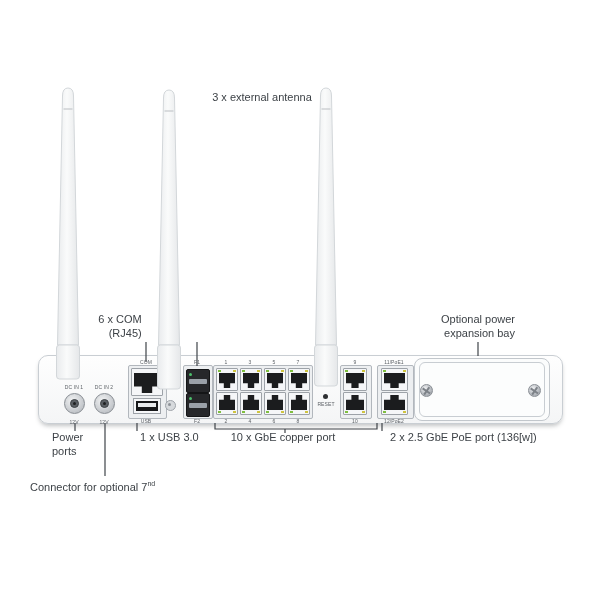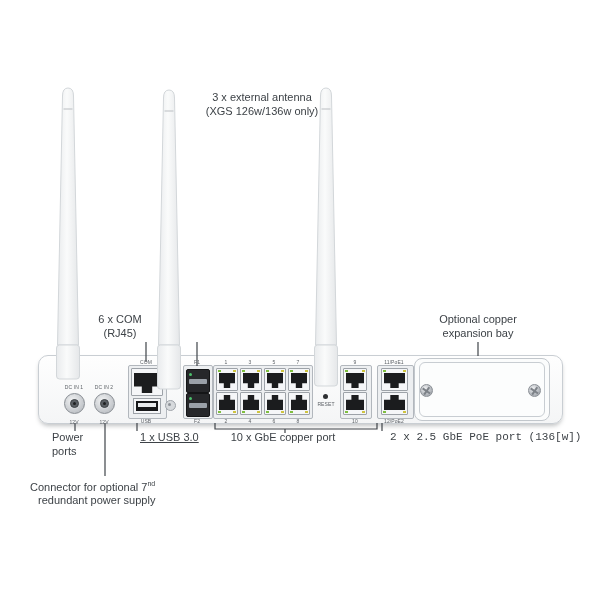--- a/index.html
+++ b/index.html
@@ -45,21 +45,21 @@
   .screw{position:absolute;width:11px;height:11px;border-radius:50%;border:1px solid #8a8f95;
       background:radial-gradient(circle at 38% 32%,#f0f1f3,#b9bdc2 55%,#989da3);}
   .screw::before,.screw::after{content:"";position:absolute;left:1px;right:1px;top:4.5px;height:1.5px;background:#7d8288;}
   .screw::before{transform:rotate(35deg);} .screw::after{transform:rotate(-55deg);}
   .vent{position:absolute;width:9px;height:9px;border-radius:50%;background:#d7dadd;border:1px solid #9fa4aa;}
   .vent::after{content:"";position:absolute;left:2px;top:2px;width:3px;height:3px;border-radius:50%;background:#8d9298;}
   .resetdot{position:absolute;width:5px;height:5px;border-radius:50%;background:#2e3033;}
 
   
   .lbl{position:absolute;font-size:11px;line-height:13.5px;color:#3d4247;white-space:nowrap;}
-  .lbl.c{transform:translateX(-50%);text-align:center;}
+  .lbl.c{transform:translateX(-50%);text-align:right;}
   .lbl sup{font-size:7px;}
   .tiny{position:absolute;font-size:5px;line-height:6px;color:#5e6368;transform:translateX(-50%);
         white-space:nowrap;letter-spacing:.1px;}
 </style>
 </head>
 <body>
 
 <div class="stage">
 
   <div class="chassis"></div>
@@ -214,45 +214,43 @@
   <span class="tiny" style="left:274px;top:418px;">6</span>
   <span class="tiny" style="left:298px;top:418px;">8</span>
   <span class="tiny" style="left:326px;top:401px;">RESET</span>
   <span class="tiny" style="left:355px;top:359px;">9</span>
   <span class="tiny" style="left:355px;top:418px;">10</span>
   <span class="tiny" style="left:394px;top:359px;">11/PoE1</span>
   <span class="tiny" style="left:394px;top:418px;">12/PoE2</span>
 
   <div class="lbl c" style="left:262px;top:91px;">
     <div>3 x external antenna</div>
-    <div>(XGS 126w/136w only)</div>
   </div>
 
   <div class="lbl c" style="left:120px;top:313px;">
     <div>6 x COM</div>
     <div>(RJ45)</div>
   </div>
 
 
   <div class="lbl c" style="left:478px;top:313px;">
-    <div>Optional copper</div>
+    <div>Optional power</div>
     <div>expansion bay</div>
   </div>
 
   <div class="lbl" style="left:52px;top:431px;">
     <div>Power</div>
     <div>ports</div>
   </div>
 
-  <div class="lbl" style="left:140px;top:431px;text-decoration:underline;">1 x USB 3.0</div>
+  <div class="lbl" style="left:140px;top:431px;">1 x USB 3.0</div>
 
   <div class="lbl c" style="left:283px;top:431px;">10 x GbE copper port</div>
 
-  <div class="lbl" style="left:390px;top:431px;font-family:Liberation Mono, monospace;">
+  <div class="lbl" style="left:390px;top:431px;">
     <div>2 x 2.5 GbE PoE port (136[w])</div>
   </div>
 
   <div class="lbl" style="left:30px;top:477px;">
     <div><span>Connector for optional 7</span><sup>nd</sup></div>
-    <div style="padding-left:8px;">redundant power supply</div>
   </div>
 
 </div>
 
 </body></html>

